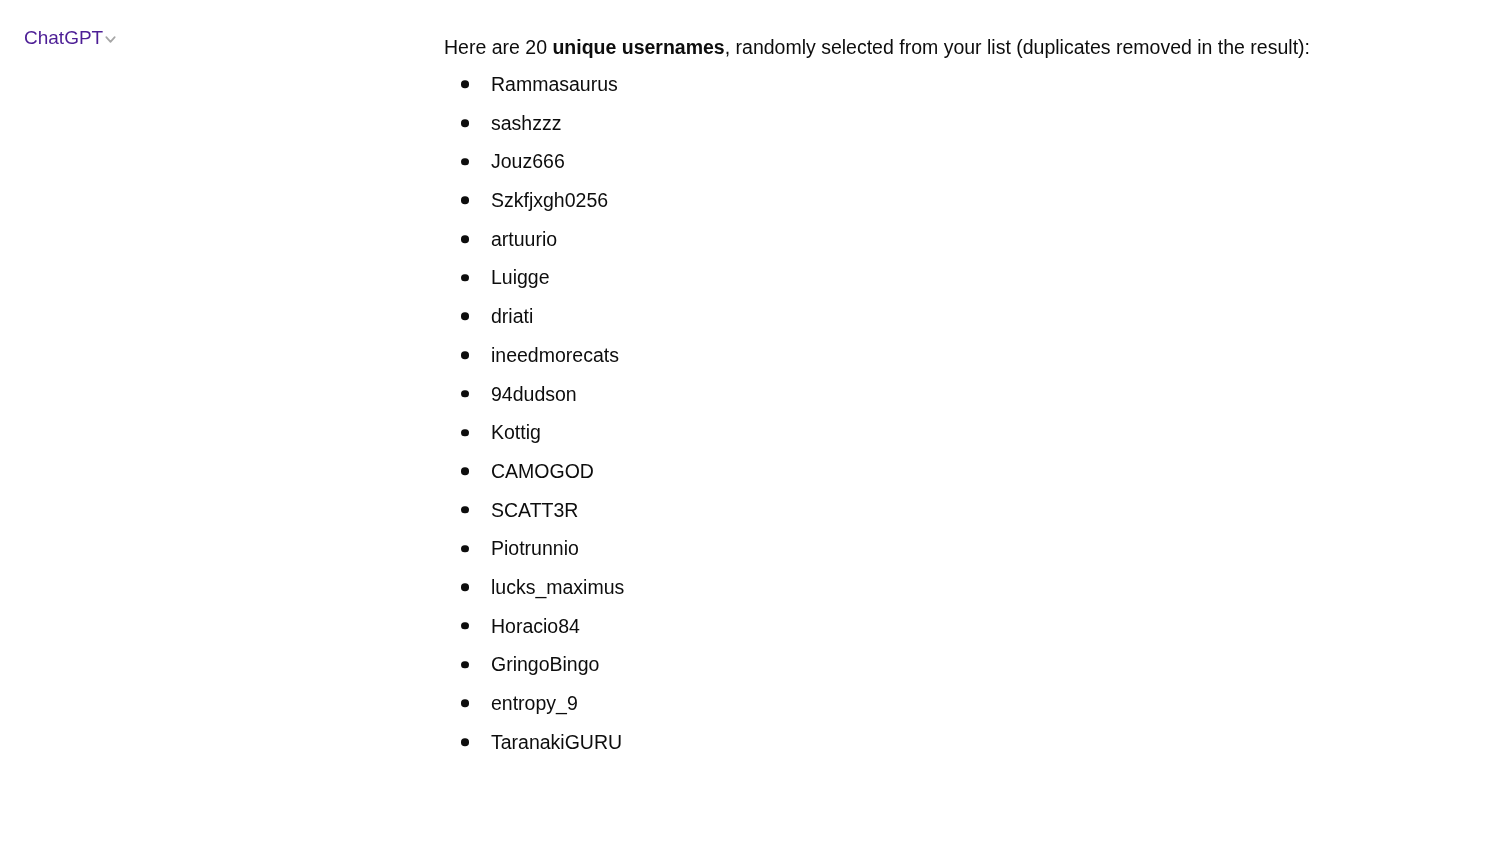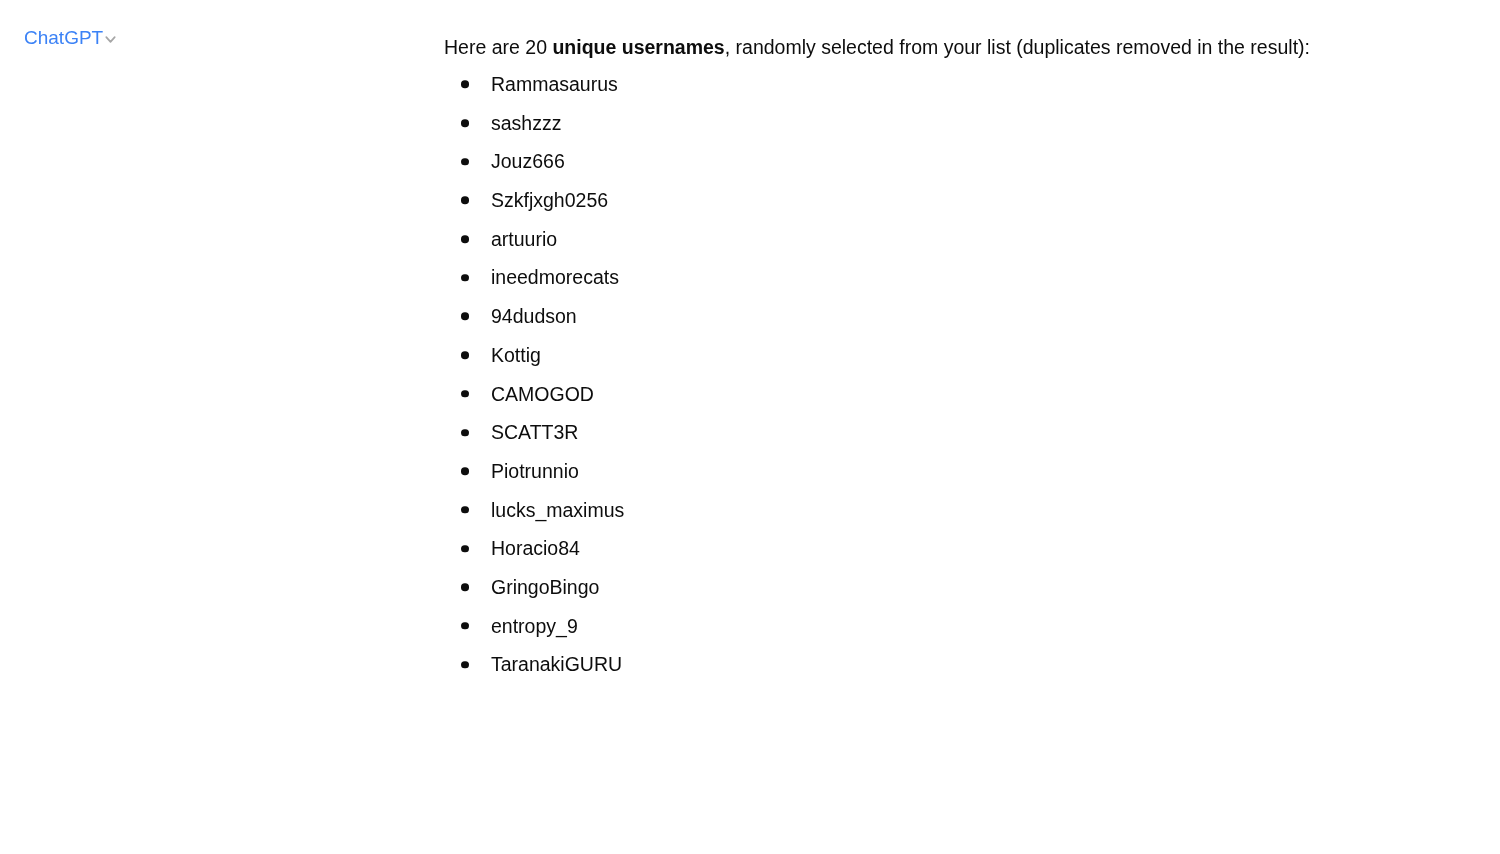--- a/index.html
+++ b/index.html
@@ -20,21 +20,21 @@
     display: inline-flex;
     align-items: center;
     padding: 5px 8px;
     border: none;
     background: transparent;
     border-radius: 8px;
     cursor: pointer;
     font-family: inherit;
     font-size: 19px;
     font-weight: 500;
-    color: #3b82f6;
+    color: #4c1d95;
   }
   .chevron-down {
     display: inline-block;
     width: 15px;
     height: 15px;
     margin-top: 3px;
   }
   .chevron-down svg { display: block; }
   .assistant-message {
     position: absolute;
@@ -87,20 +87,22 @@
 </button>
 
 <div class="assistant-message">
   <p class="message-intro"><span>Here are 20 </span><b>unique usernames</b><span>, randomly selected from your list (duplicates removed in the result):</span></p>
   <ul class="username-list">
       <li>Rammasaurus</li>
       <li>sashzzz</li>
       <li>Jouz666</li>
       <li>Szkfjxgh0256</li>
       <li>artuurio</li>
+      <li>Luigge</li>
+      <li>driati</li>
       <li>ineedmorecats</li>
       <li>94dudson</li>
       <li>Kottig</li>
       <li>CAMOGOD</li>
       <li>SCATT3R</li>
       <li>Piotrunnio</li>
       <li>lucks_maximus</li>
       <li>Horacio84</li>
       <li>GringoBingo</li>
       <li>entropy_9</li>

